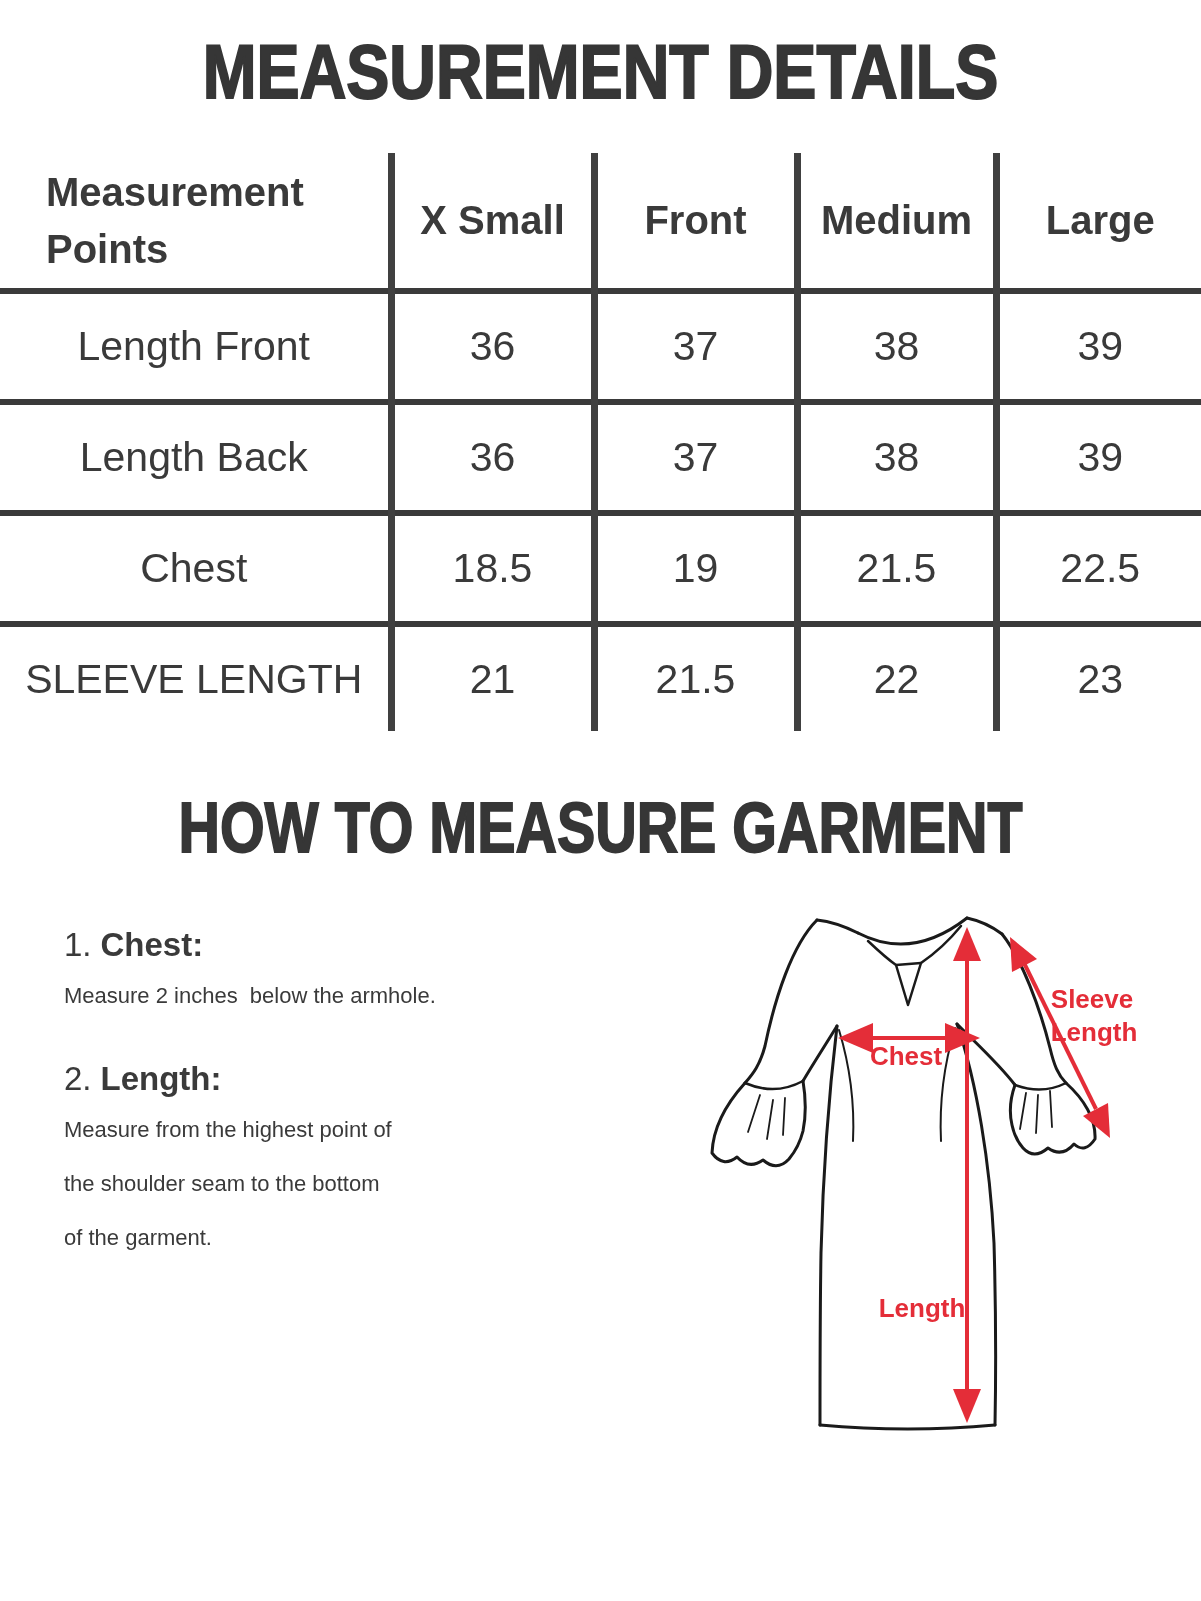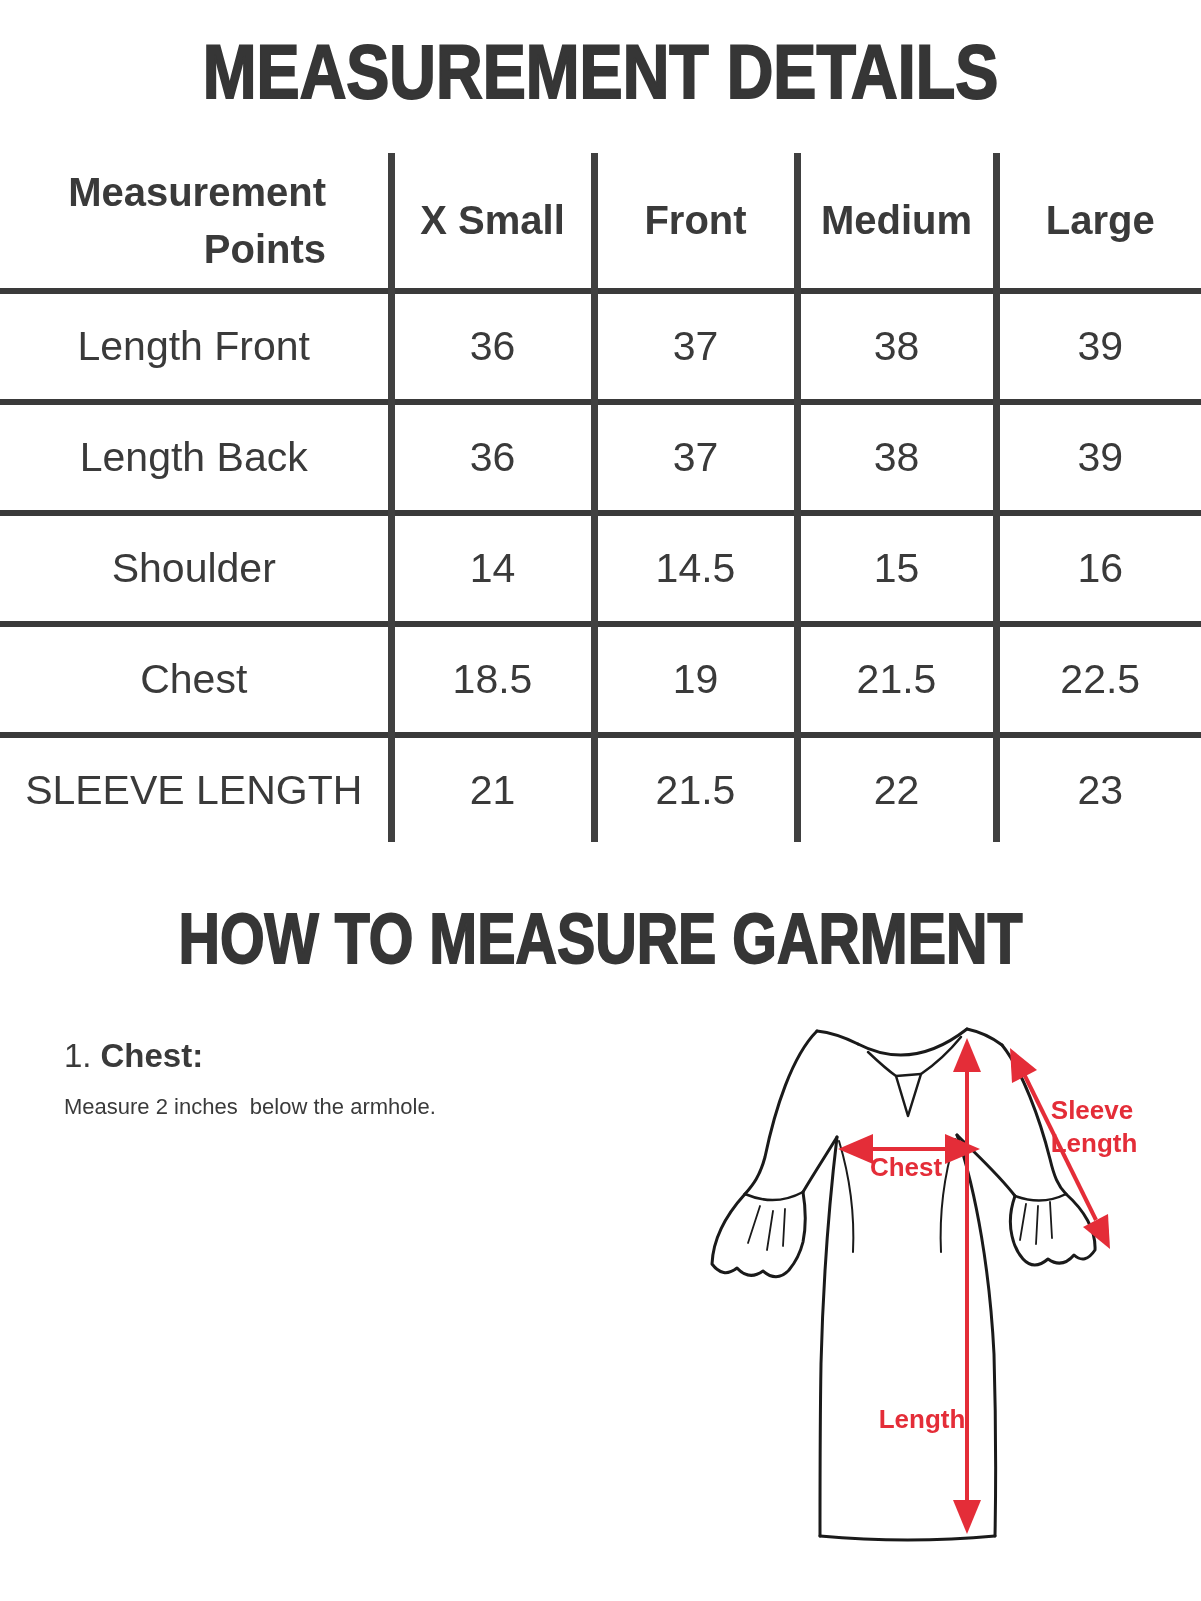--- a/index.html
+++ b/index.html
@@ -27,21 +27,21 @@
     margin-top:43px;
   }
   table.size-chart th,table.size-chart td{
     border-left:7px solid #404040;
     text-align:center;vertical-align:middle;
     font-size:41px;color:#3a3a3a;font-weight:normal;
     padding:0;
   }
   table.size-chart th:first-child,table.size-chart td:first-child{border-left:none;}
   table.size-chart thead th{height:135px;font-weight:bold;font-size:40px;}
-  table.size-chart thead th.points-col{text-align:right;}
+  table.size-chart thead th.points-col{text-align:left;}
   table.size-chart thead th.points-col span{
     display:block;width:280px;padding-left:46px;line-height:1.42;
   }
   table.size-chart tbody td{border-top:6px solid #3a3a3a;height:105px;}
   table.size-chart tbody tr:last-child td{height:104px;}
   
   .bottom-area{
     display:flex;align-items:flex-start;
     margin-top:50px;padding-left:64px;
   }
@@ -90,27 +90,20 @@
       <td>39</td>
     </tr>
     <tr>
       <td>Length Back</td>
       <td>36</td>
       <td>37</td>
       <td>38</td>
       <td>39</td>
     </tr>
     <tr>
-      <td>Shoulder</td>
-      <td>14</td>
-      <td>14.5</td>
-      <td>15</td>
-      <td>16</td>
-    </tr>
-    <tr>
       <td>Chest</td>
       <td>18.5</td>
       <td>19</td>
       <td>21.5</td>
       <td>22.5</td>
     </tr>
     <tr>
       <td>SLEEVE LENGTH</td>
       <td>21</td>
       <td>21.5</td>
@@ -125,20 +118,28 @@
 <div class="bottom-area">
 
   <div class="instructions">
     <div class="instr">
       <div class="instr-head">
         <span class="num">1.</span><span class="lbl">Chest:</span>
       </div>
       <div class="instr-line">Measure 2 inches  below the armhole.</div>
     </div>
 
+    <div class="instr">
+      <div class="instr-head">
+        <span class="num">2.</span><span class="lbl">Length:</span>
+      </div>
+      <div class="instr-line">Measure from the highest point of</div>
+      <div class="instr-line">the shoulder seam to the bottom</div>
+      <div class="instr-line">of the garment.</div>
+    </div>
 
   </div>
 
   <div class="diagram-wrap">
     <svg width="450" height="520" viewBox="0 0 450 520">
 
       <g fill="none" stroke="#1a1a1a" stroke-width="3" stroke-linecap="round" stroke-linejoin="round">
 
         <path d="M 168,20 Q 146,9 127,7"></path>
         <path d="M 168,20 Q 222,48 277,5"></path>

